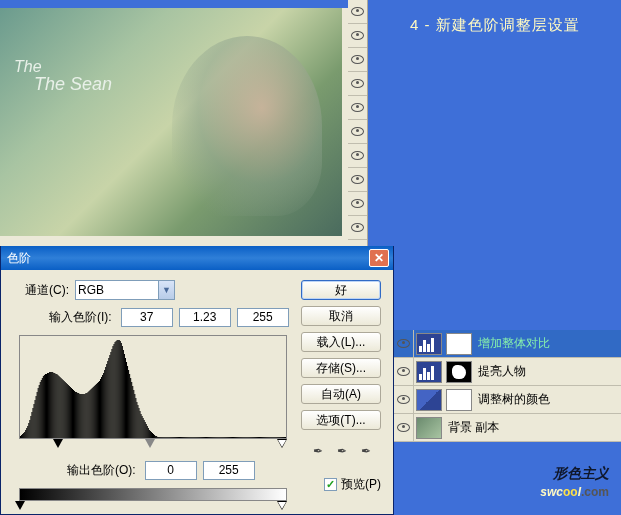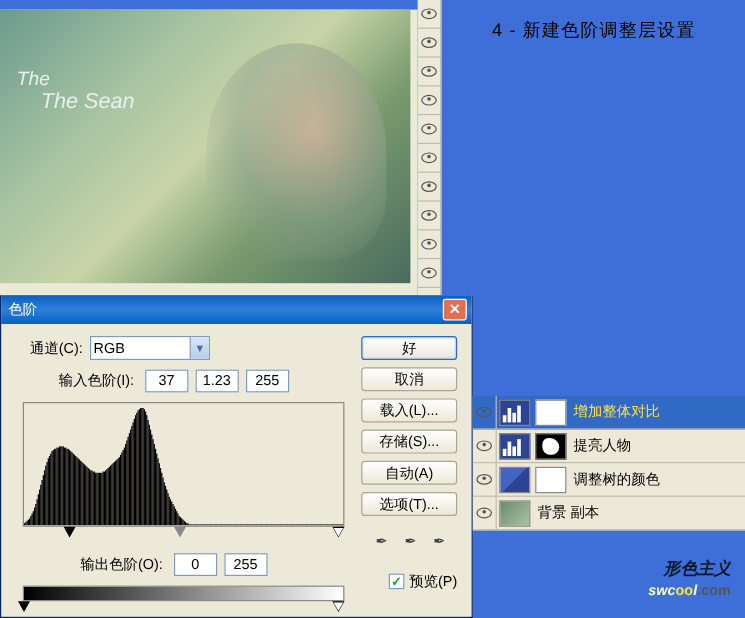--- a/index.html
+++ b/index.html
@@ -5,38 +5,38 @@
 * { margin: 0; padding: 0; box-sizing: border-box; font-family: "SimSun", "宋体", sans-serif; font-size: 12px; }
 body { width: 621px; height: 515px; background: #3e6fd8; position: relative; overflow: hidden; }
 
 .canvas-area { position: absolute; top: 8px; left: 0; width: 348px; height: 238px; background: #ece9d8; }
 .canvas-img { width: 342px; height: 228px; background: linear-gradient(135deg, #6b9b8e 0%, #a8c4a2 30%, #c8d4a8 50%, #7a9b6e 70%, #4a6b5e 100%); position: relative; overflow: hidden; }
 .canvas-text { position: absolute; top: 50px; left: 14px; color: #e8f0e8; font-family: cursive; }
 .canvas-text-1 { font-style: italic; font-size: 16px; }
 .canvas-text-2 { font-style: italic; font-size: 18px; margin-top: -2px; margin-left: 20px; }
 .figure { position: absolute; right: 20px; bottom: 20px; width: 150px; height: 180px; background: radial-gradient(ellipse at 60% 40%, rgba(210,180,160,.8) 0%, rgba(140,160,140,.5) 50%, transparent 80%); border-radius: 50% 50% 30% 30%; }
 
-.annotation { position: absolute; top: 16px; left: 410px; color: #000000; font-size: 15px; font-weight: normal; letter-spacing: 1px; }
+.annotation { position: absolute; top: 16px; left: 410px; color: #fef9c3; font-size: 15px; font-weight: normal; letter-spacing: 1px; }
 
 .layer-strip { position: absolute; top: 0; left: 348px; width: 20px; height: 330px; background: #ece9d8; border-right: 1px solid #aca899; }
 .eye-row { height: 24px; border-bottom: 1px solid #c0bdae; display: flex; align-items: center; justify-content: center; }
 
 .dialog { position: absolute; top: 246px; left: 0; width: 394px; height: 269px; background: #ece9d8; border: 1px solid #0a246a; border-top: none; }
 .dialog-title { background: linear-gradient(#0a5fc5, #2f7fd8, #0a5fc5); height: 24px; display: flex; align-items: center; padding-left: 6px; color: #fff; }
 .close-btn { margin-left: auto; margin-right: 4px; width: 20px; height: 18px; background: #e07050; border: 1px solid #fff; border-radius: 2px; display: flex; align-items: center; justify-content: center; color: #fff; font-size: 11px; font-weight: bold; }
 
 .dialog-body { padding: 10px 6px; display: flex; }
 .left-col { flex: 1; }
 .right-col { width: 88px; display: flex; flex-direction: column; gap: 6px; align-items: flex-end; padding-right: 6px; }
 
 .row { display: flex; align-items: center; margin-bottom: 8px; }
 .lbl { margin-right: 6px; }
 .combo { width: 100px; height: 20px; border: 1px solid #7f9db9; background: #fff; display: flex; align-items: center; padding: 0 2px; position: relative; }
 .combo-arrow { position: absolute; right: 0; top: 0; width: 16px; height: 18px; background: linear-gradient(#d8e4f8,#b8cce8); border-left: 1px solid #7f9db9; display:flex; align-items:center; justify-content:center; color:#4a6a9a; font-size:9px; }
-.txt-input { width: 36px; height: 19px; border: 1px solid #7f9db9; background: #fff; text-align: center; margin: 0 3px; line-height: 17px; }
+.txt-input { width: 52px; height: 19px; border: 1px solid #7f9db9; background: #fff; text-align: center; margin: 0 3px; line-height: 17px; }
 
 .histogram { width: 268px; height: 104px; border: 1px solid #888; background: #ece9d8; position: relative; margin-left: 12px; margin-top: 4px; overflow: hidden; }
 .histo-svg { position: absolute; bottom: 0; left: 0; }
 .slider-track { width: 268px; height: 12px; margin-left: 12px; position: relative; }
 .slider-tri { position: absolute; top: 0; width: 0; height: 0; border-left: 5px solid transparent; border-right: 5px solid transparent; }
 .tri-black { border-top: 9px solid #000; }
 .tri-gray { border-top: 9px solid #888; }
 .tri-white { border-top: 9px solid #000; }
 .tri-white::after { content: ""; position: absolute; top: -8px; left: -4px; border-left: 4px solid transparent; border-right: 4px solid transparent; border-top: 7px solid #fff; }
 
@@ -57,21 +57,21 @@
 .eye-icon::after { content:""; position:absolute; top:1px; left:4px; width:3px; height:3px; background:#555; border-radius:50%; }
 .thumb { width: 26px; height: 22px; border: 1px solid #888; margin: 0 2px; background: #fff; }
 .thumb-adj { background: linear-gradient(135deg,#4464c4 50%,#2d4494 50%); position:relative; }
 .thumb-histo { background:#2d4494; display:flex; align-items:flex-end; padding:2px; gap:1px; }
 .thumb-histo span { width:3px; background:#fff; }
 .thumb-mask { background:#000; display:flex; align-items:center; justify-content:center; }
 .thumb-mask-white { width: 14px; height: 14px; background:#fff; border-radius: 40% 60% 50% 50%; }
 .thumb-img { background: linear-gradient(135deg,#6b8b6e,#a8c4a2); }
 .layer-name { margin-left: 4px; }
 .layer-selected { background: #316ac5; color:#fff; }
-.layer-selected .layer-name { color:#fde047; }
+.layer-selected .layer-name { color:#86efac; }
 
 .watermark { position: absolute; bottom: 16px; right: 12px; text-align: right; }
 .wm1 { font-size: 14px; font-weight: bold; font-style: italic; color: #0f172a; font-family: "KaiTi", cursive; }
 .wm2 { font-size: 14px; font-weight: bold; }
 .wm2 .o { color:#fde047; }
 .wm2 .r { color:#fef9c3;font-style:italic; }
 </style>
 </head>
 <body>
 

